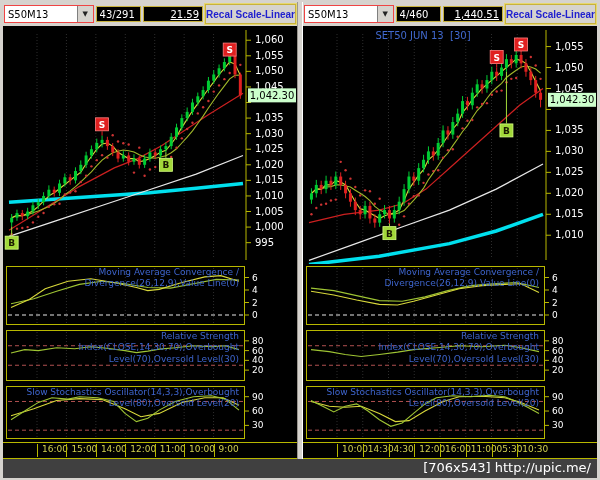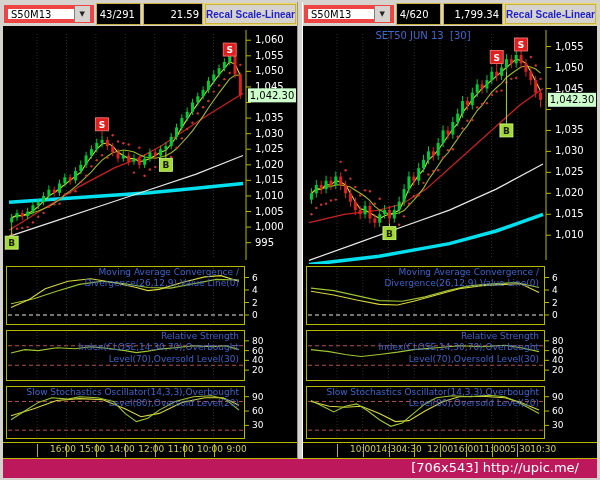--- a/index.html
+++ b/index.html
@@ -4,42 +4,42 @@
 <style>
   html,body{margin:0;padding:0;background:#000;}
   body{font-family:"DejaVu Sans",sans-serif;}
   #win{width:600px;height:480px;box-sizing:border-box;background:#000;
        border-left:3px solid #d6d3ce;border-right:3px solid #d6d3ce;
        border-top:2px solid #d6d3ce;border-bottom:2px solid #d6d3ce;overflow:hidden;}
   .cols{display:flex;align-items:stretch;}
   .panel{width:294px;background:#000;}
   .divider{width:6px;background:#d6d3ce;border-left:1px solid #9a968f;border-right:1px solid #fff;box-sizing:border-box;}
   .toolbar{height:24px;background:#d6d3ce;display:flex;align-items:center;padding:0 1px;gap:2px;box-sizing:border-box;}
-  .dropdown{width:92px;height:18px;background:#fff;border:4px solid #ef4444;display:flex;align-items:center;
+  .dropdown{width:92px;height:18px;background:#fff;border:1px solid #ef4444;display:flex;align-items:center;
             justify-content:space-between;font-size:10px;color:#000;padding-left:3px;box-sizing:border-box;cursor:default;}
   .dd-arrow{width:15px;height:16px;background:#d6d3ce;border-left:1px solid #7f7f7f;font-size:7px;display:flex;
             align-items:center;justify-content:center;color:#222;}
-  .field{height:22px;background:#000;border:1px solid #c8b23c;color:#fff;font-size:10px;display:flex;
+  .field{height:16px;background:#000;border:1px solid #c8b23c;color:#fff;font-size:10px;display:flex;
          align-items:center;box-sizing:border-box;padding:0 3px;white-space:nowrap;}
   .counter{width:46px;}
-  .value{width:62px;justify-content:flex-end;}
+  .value{width:62px;justify-content:flex-end;text-decoration:underline;}
   .recal{flex:1;height:20px;background:#d6d3ce;border:1px solid #c8b23c;outline:1px solid #e6d870;
          color:#1f1fcf;font-weight:bold;font-size:10px;font-family:Liberation Sans, sans-serif;white-space:nowrap;padding:0;}
   .chartwrap{position:relative;height:238px;}
   svg{display:block;background:#000;}
   .chart-title{position:absolute;top:4px;left:0;width:240px;text-align:center;color:#4169cf;
                font-size:10px;white-space:pre;}
   .ind-wrap{position:relative;margin-top:2px;}
   .ind-title{position:absolute;top:1px;left:8px;width:228px;text-align:right;color:#3d64cc;
              font-size:9px;line-height:1.25;}
   .timeaxis{position:relative;height:15px;border-top:1px solid #b8b800;border-bottom:1px solid #b8b800;
             box-sizing:content-box;background:#000;}
   .timeaxis span{position:absolute;top:1px;color:#cfcf50;font-size:9px;border-left:1px solid #b8b800;
-                 padding-left:12px;height:13px;white-space:nowrap;}
-  #wm{height:19px;background:#be185d;color:#fff;text-align:right;font-size:13px;line-height:18px;padding-right:18px;}
+                 padding-left:4px;height:13px;white-space:nowrap;}
+  #wm{height:19px;background:#404040;color:#fff;text-align:right;font-size:13px;line-height:18px;padding-right:6px;}
 </style>
 </head>
 <body>
 
 <div id="win">
   <div class="cols">
 
     <div class="panel">
       <div class="toolbar">
         <div class="dropdown">
@@ -323,22 +323,22 @@
     </div>
 
     <div class="divider"></div>
 
     <div class="panel">
       <div class="toolbar">
         <div class="dropdown">
           <span>S50M13</span>
           <span class="dd-arrow">▼</span>
         </div>
-        <div class="field counter">4/620</div>
-        <div class="field value">1,799.34</div>
+        <div class="field counter">4/460</div>
+        <div class="field value">1,440.51</div>
         <button class="recal">Recal Scale-Linear</button>
       </div>
       <div class="chartwrap">
         <svg class="price" width="294" height="238">
             <line x1="34" y1="8" x2="34" y2="232" stroke="#2d2d2d" stroke-dasharray="1,2"></line>
             <line x1="59.75" y1="8" x2="59.75" y2="232" stroke="#2d2d2d" stroke-dasharray="1,2"></line>
             <line x1="85.5" y1="8" x2="85.5" y2="232" stroke="#2d2d2d" stroke-dasharray="1,2"></line>
             <line x1="111.25" y1="8" x2="111.25" y2="232" stroke="#2d2d2d" stroke-dasharray="1,2"></line>
             <line x1="137" y1="8" x2="137" y2="232" stroke="#2d2d2d" stroke-dasharray="1,2"></line>
             <line x1="162.75" y1="8" x2="162.75" y2="232" stroke="#2d2d2d" stroke-dasharray="1,2"></line>

